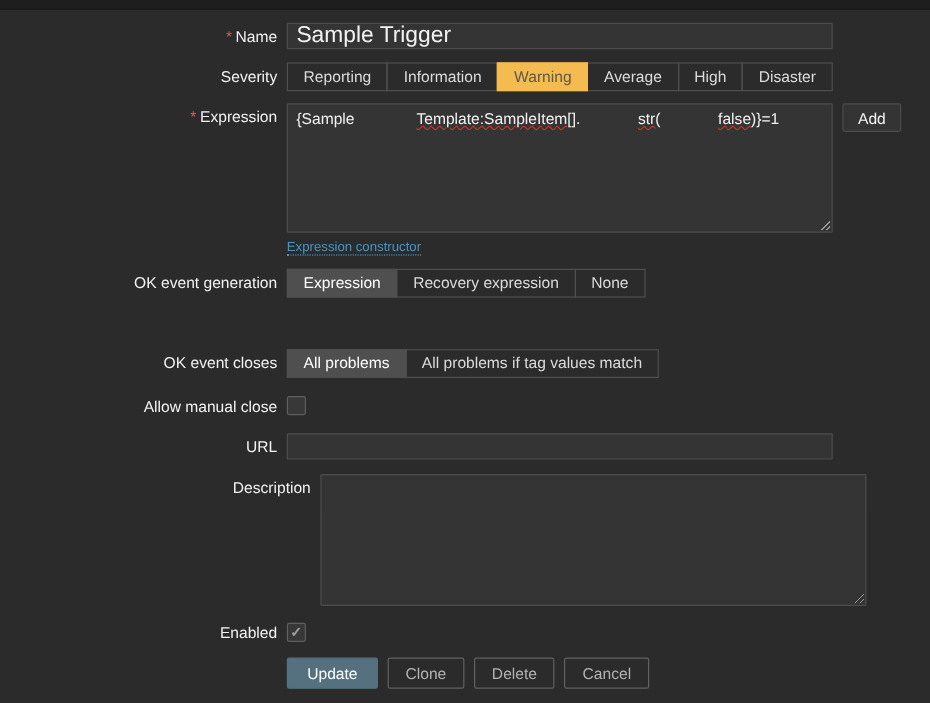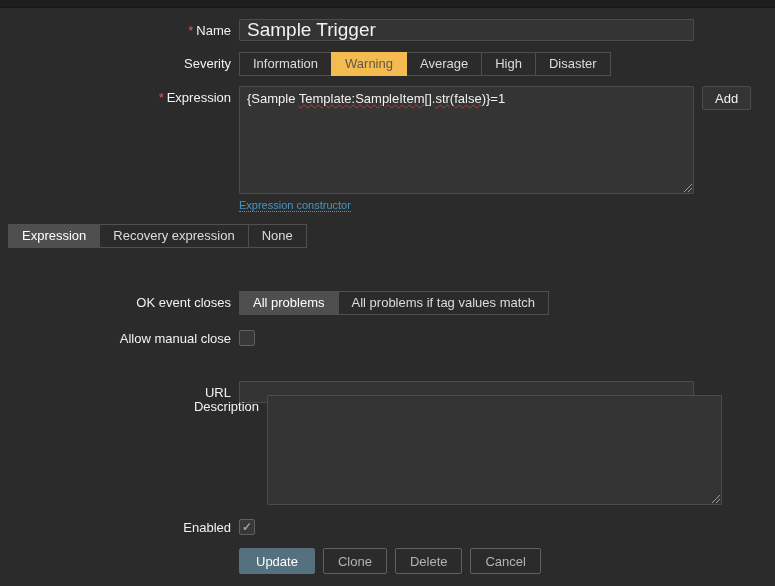--- a/index.html
+++ b/index.html
@@ -45,21 +45,21 @@
   .tarea .txt{padding:3px 7px;line-height:17px;white-space:pre-wrap;word-break:break-all;}
   textarea.native{
     width:100%;height:100%;background:transparent;border:none;resize:none;outline:none;
     color:var(--text-main);font-family:"Liberation Sans",sans-serif;font-size:13px;padding:3px 7px;
   }
   .resize-handle{
     position:absolute;right:1px;bottom:1px;width:10px;height:10px;cursor:nwse-resize;
     background:repeating-linear-gradient(135deg,transparent 0 2px,#9a9a9a 2px 3px);
     clip-path:polygon(100% 0,100% 100%,0 100%);
   }
-  .misspelled{text-decoration:underline;text-decoration-style:wavy;text-decoration-color:#c0392b;text-decoration-thickness:1px;}
+  .misspelled{text-decoration:underline;text-decoration-style:wavy;text-decoration-color:#c0392b;text-decoration-thickness:1px;margin-left:48px;}
   
   .seggroup{display:flex;}
   .seg{
     height:24px;line-height:22px;padding:0 13px;border:1px solid var(--seg-border);
     color:var(--text-dim);background:transparent;cursor:pointer;white-space:nowrap;
     font-family:"Liberation Sans",sans-serif;font-size:13px;
   }
   .seg + .seg{margin-left:-1px;}
   .seg.selected{background:var(--seg-selected-bg);color:#ffffff;position:relative;z-index:1;}
   .seggroup.severity .seg.selected{background:var(--accent-warning-bg);color:var(--accent-warning-text);border-color:var(--accent-warning-bg);}
@@ -89,21 +89,21 @@
   }
   
   .row-name{top:19px;}        .row-name .lbl{line-height:24px;}
   .row-severity{top:52px;}    .row-severity .lbl{line-height:24px;}
   .row-expression{top:86px;}  .row-expression .lbl{line-height:20px;padding-top:2px;}
   .row-constructor{top:197px;}
   .row-okgen{top:224px;}      .row-okgen .lbl{line-height:24px;}
   .row-probmode{top:258px;}   .row-probmode .lbl{line-height:24px;}
   .row-okcloses{top:291px;}   .row-okcloses .lbl{line-height:24px;}
   .row-manual{top:330px;}     .row-manual .lbl{line-height:17px;}
-  .row-url{top:361px;margin-top:20px;}        .row-url .lbl{line-height:23px;}
+  .row-url{top:361px;}        .row-url .lbl{line-height:23px;}
   .row-desc{top:395px;margin-left:28px;}       .row-desc .lbl{line-height:20px;padding-top:2px;}
   .row-enabled{top:519px;}    .row-enabled .lbl{line-height:17px;}
   .row-footer{top:548px;}
   .expr-area{height:108px;}
   .desc-area{height:110px;}
   .addbtn{margin-left:8px;}
 </style>
 </head>
 <body>
 
@@ -113,20 +113,21 @@
   <div class="row row-name">
     <div class="lbl"><span class="req">*</span><span>Name</span></div>
     <div class="ctl">
       <input class="tinput" type="text" value="Sample Trigger" style="">
     </div>
   </div>
 
   <div class="row row-severity">
     <div class="lbl">Severity</div>
     <div class="ctl seggroup severity">
+      <button class="seg">Reporting</button>
       <button class="seg">Information</button>
       <button class="seg selected">Warning</button>
       <button class="seg">Average</button>
       <button class="seg">High</button>
       <button class="seg">Disaster</button>
     </div>
   </div>
 
   <div class="row row-expression">
     <div class="lbl"><span class="req">*</span><span>Expression</span></div>
@@ -138,20 +139,21 @@
   </div>
 
   <div class="row row-constructor">
     <div class="lbl"></div>
     <div class="ctl">
       <a class="dlink">Expression constructor</a>
     </div>
   </div>
 
   <div class="row row-okgen">
+    <div class="lbl">OK event generation</div>
     <div class="ctl seggroup">
       <button class="seg selected">Expression</button>
       <button class="seg">Recovery expression</button>
       <button class="seg">None</button>
     </div>
   </div>
 
 
   <div class="row row-okcloses">
     <div class="lbl">OK event closes</div>

